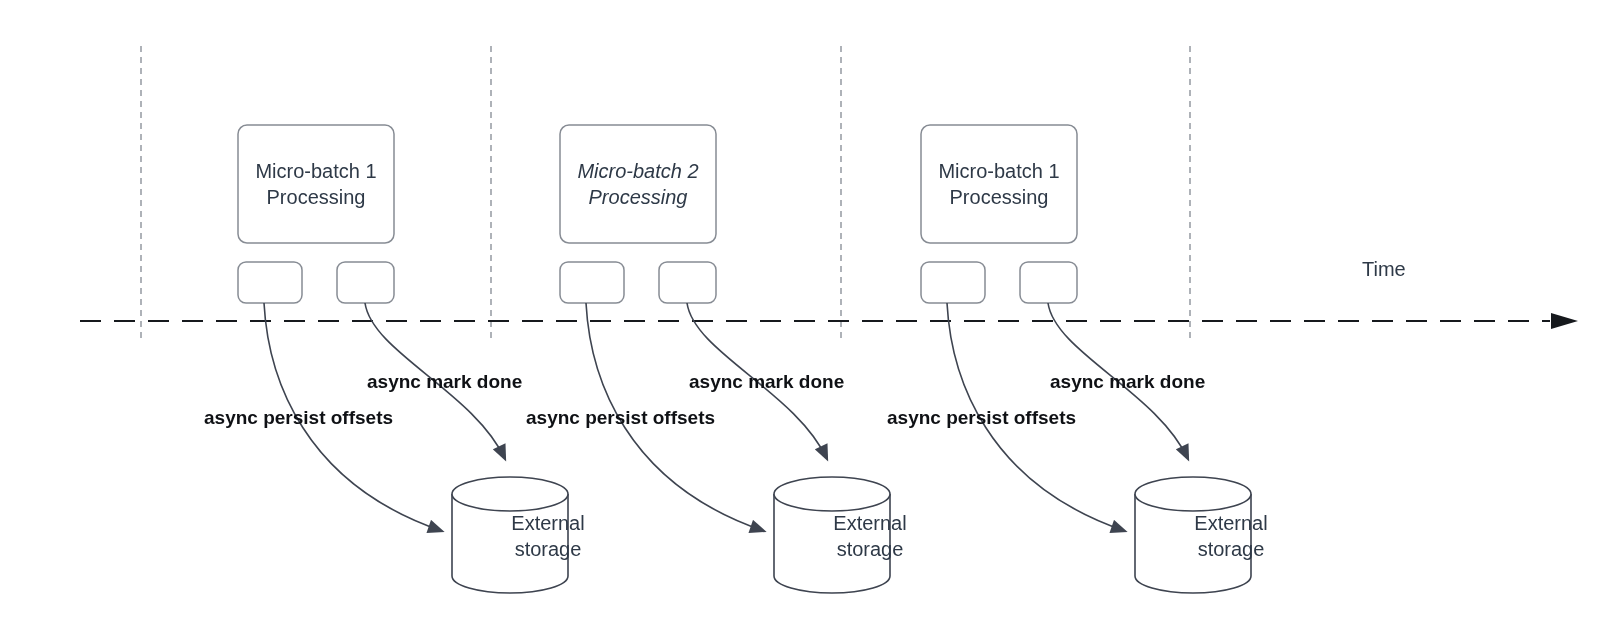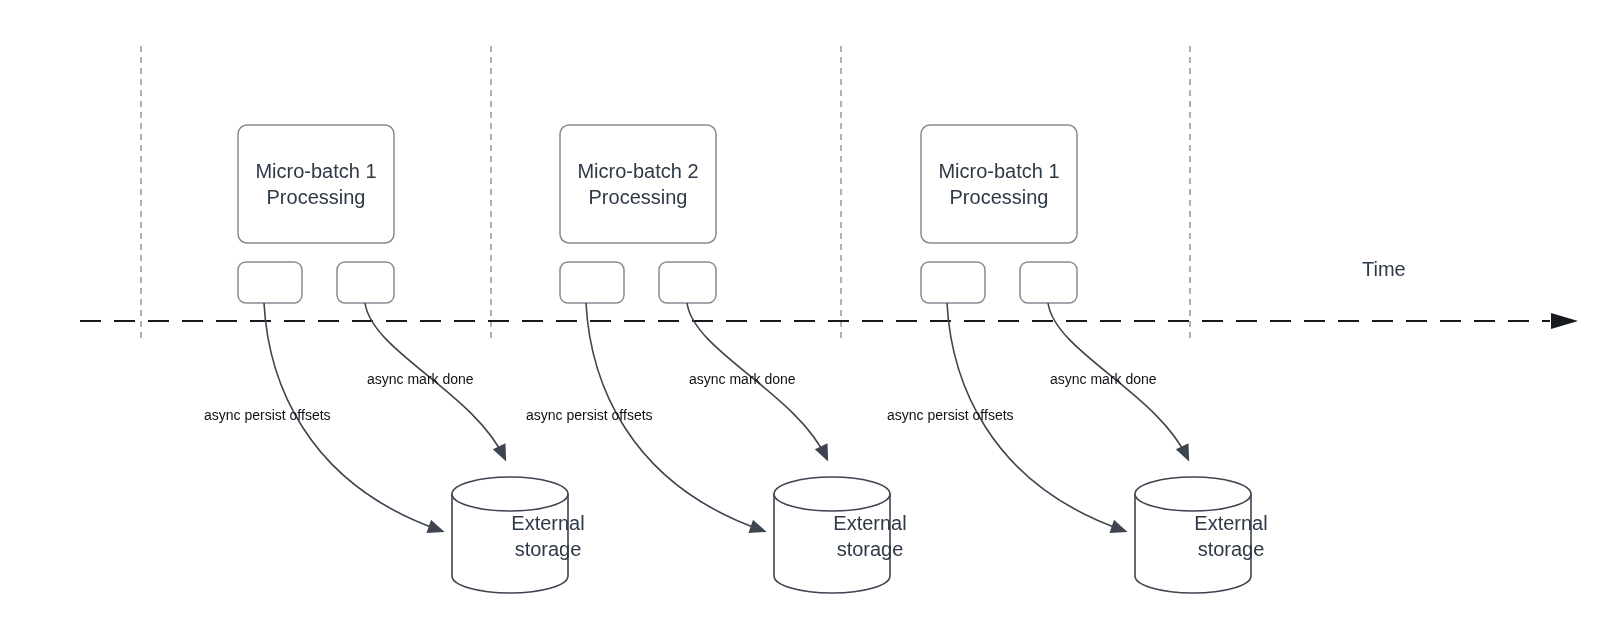--- a/index.html
+++ b/index.html
@@ -22,21 +22,21 @@
   .proc-box{fill:#ffffff;stroke:var(--box-border);stroke-width:1.5;}
   .mini-box{fill:#ffffff;stroke:var(--box-border);stroke-width:1.5;}
   .connector{fill:none;stroke:var(--shape-stroke);stroke-width:1.6;}
   .cyl{fill:#ffffff;stroke:var(--shape-stroke);stroke-width:1.6;}
 
   .txt{position:absolute;color:var(--box-text);}
   .proc-label{width:156px;height:118px;display:flex;align-items:center;justify-content:center;
     text-align:center;font-size:20px;line-height:1.3;white-space:pre-line;}
   .storage-label{width:116px;height:92px;display:flex;align-items:center;justify-content:center;
     text-align:center;font-size:20px;line-height:1.3;white-space:pre-line;margin-left:38px;}
-  .arrow-label{font-size:14px;font-weight:normal;color:var(--label-text);white-space:nowrap;}
+  .arrow-label{font-size:19px;font-weight:bold;color:var(--label-text);white-space:nowrap;}
   .time-label{font-size:20px;}
 </style>
 </head>
 <body>
 
 <div id="canvas">
 
   <svg id="diagram-svg" width="1600" height="642" viewBox="0 0 1600 642">
     <defs>
       <marker id="arrowhead" viewBox="0 0 12 10" refX="10" refY="5" markerUnits="userSpaceOnUse" markerWidth="18" markerHeight="14" orient="auto">
@@ -83,21 +83,21 @@
     </g>
   </svg>
 
   <div class="txt proc-label" style="left:238px;top:125px;">Micro-batch 1
 Processing</div>
   <div class="txt arrow-label" style="left:204px;top:407px;">async persist offsets</div>
   <div class="txt arrow-label" style="left:367px;top:371px;">async mark done</div>
   <div class="txt storage-label" style="left:452px;top:490px;">External
 storage</div>
 
-  <div class="txt proc-label" style="left:560px;top:125px;">Micro-batch 2
+  <div class="txt proc-label" style="left:560px;top:125px;font-style:italic;">Micro-batch 2
 Processing</div>
   <div class="txt arrow-label" style="left:526px;top:407px;">async persist offsets</div>
   <div class="txt arrow-label" style="left:689px;top:371px;">async mark done</div>
   <div class="txt storage-label" style="left:774px;top:490px;">External
 storage</div>
 
   <div class="txt proc-label" style="left:921px;top:125px;">Micro-batch 1
 Processing</div>
   <div class="txt arrow-label" style="left:887px;top:407px;">async persist offsets</div>
   <div class="txt arrow-label" style="left:1050px;top:371px;">async mark done</div>

